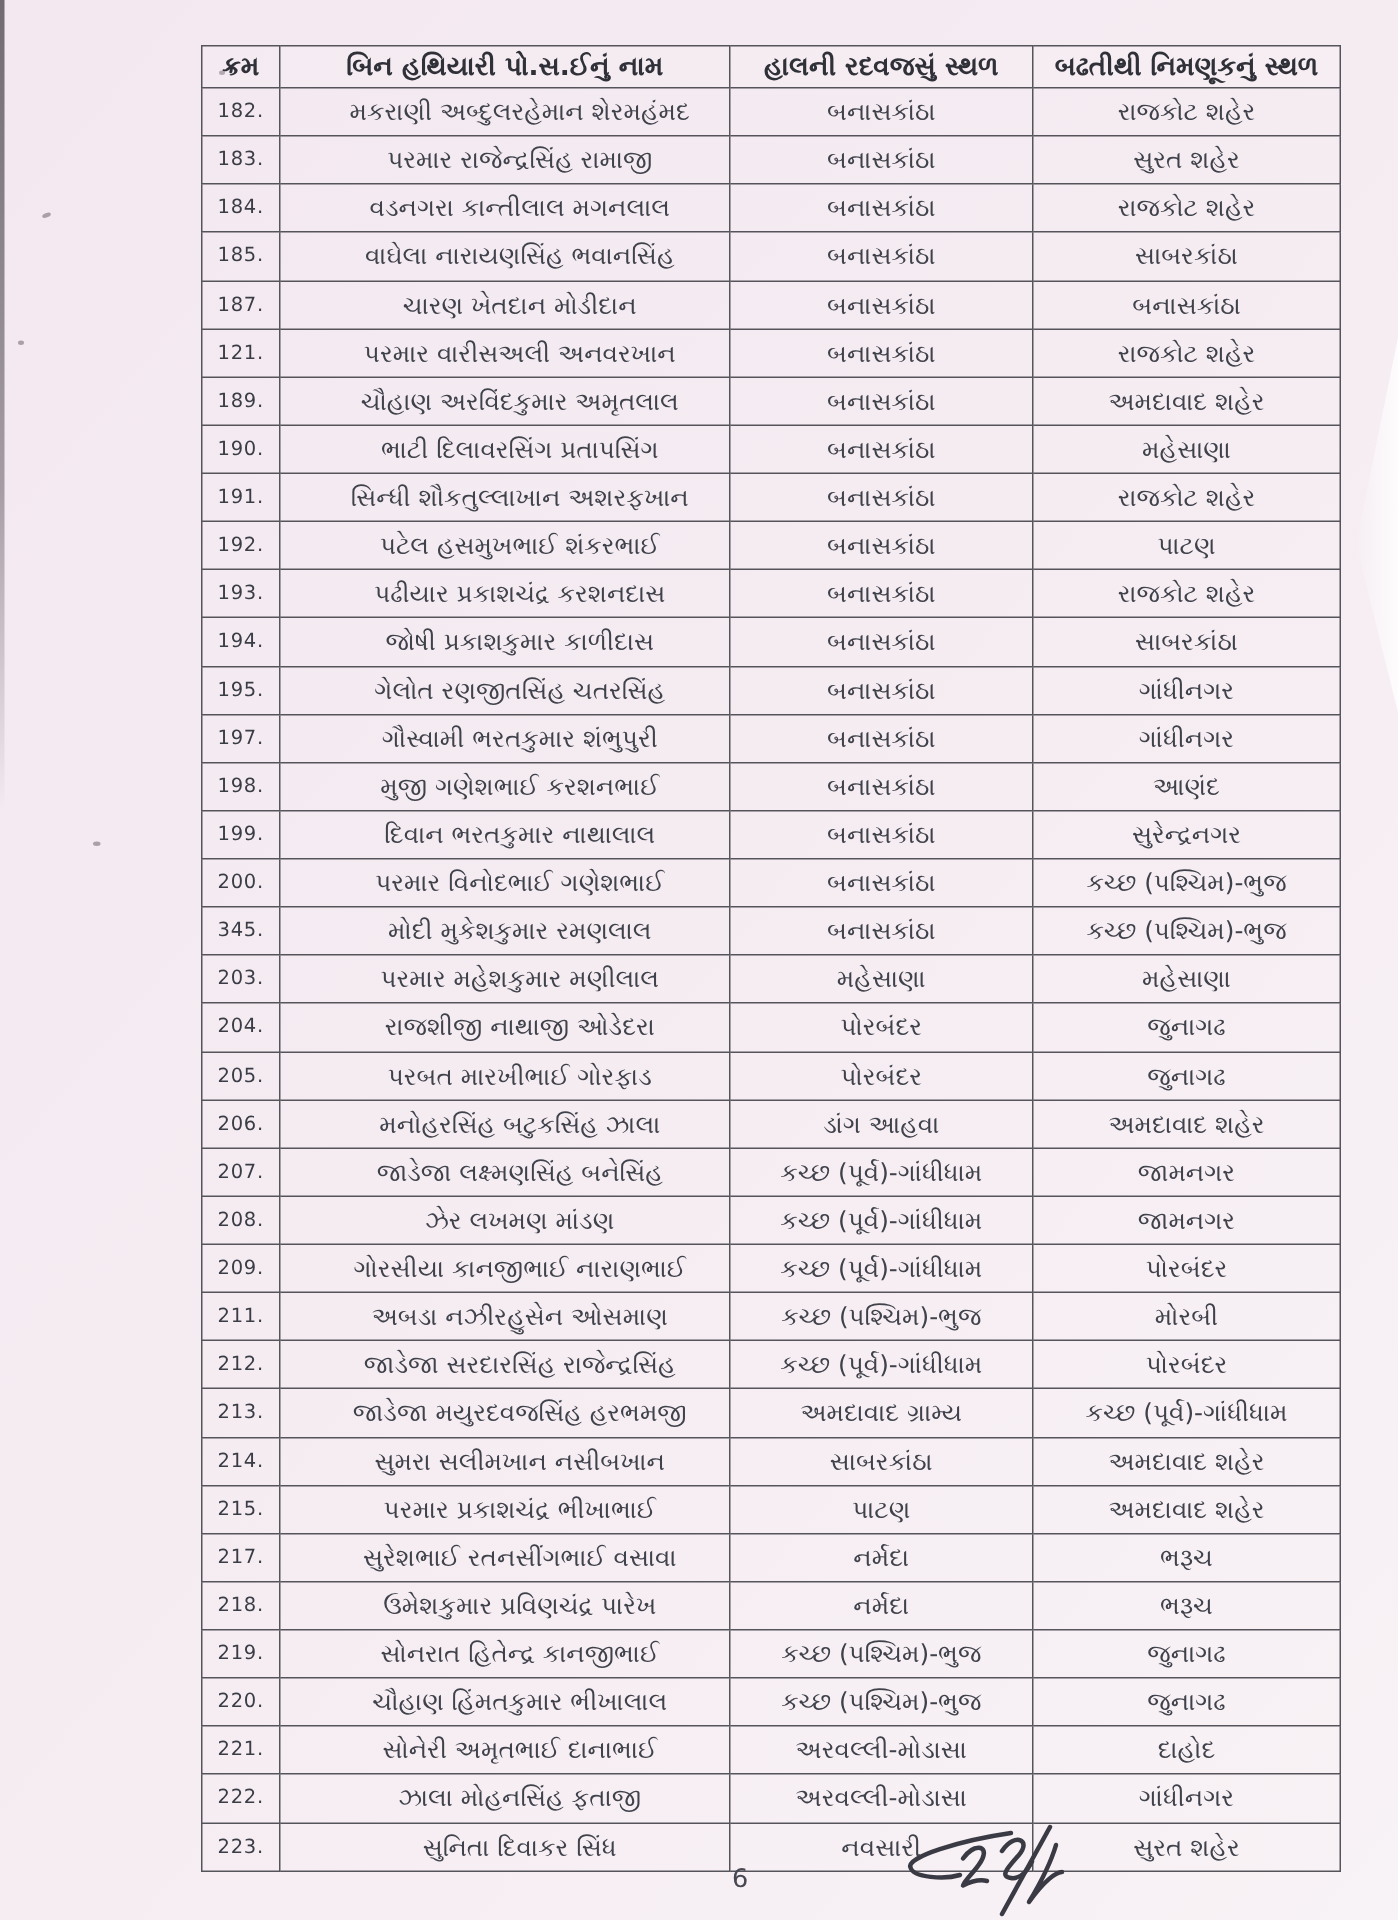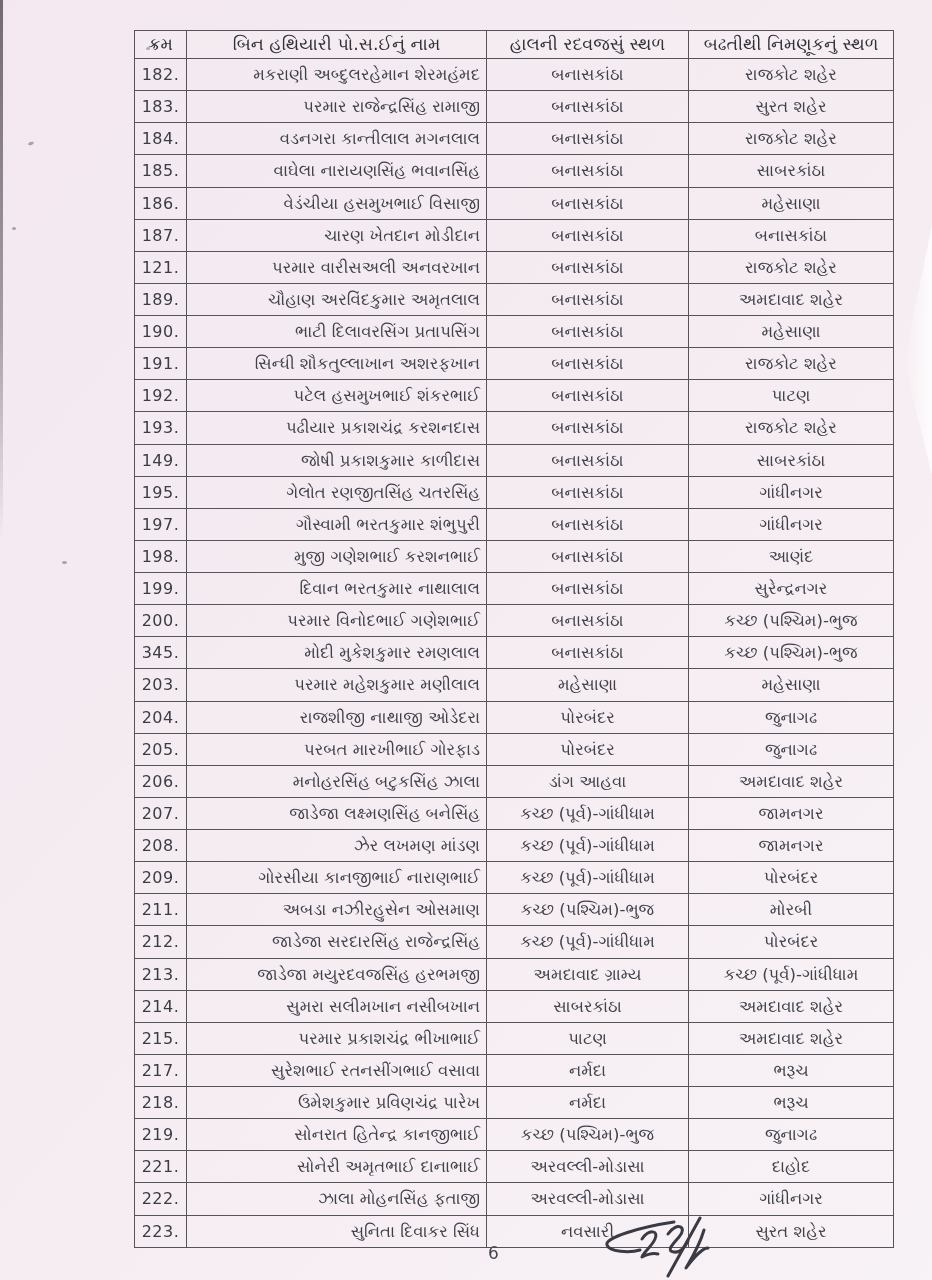--- a/index.html
+++ b/index.html
@@ -53,35 +53,35 @@
   .transfer-table td {
     border: 1.6px solid #56545b;
     padding: 0 6px;
     overflow: hidden;
     white-space: nowrap;
     text-align: center;
     vertical-align: middle;
   }
   .transfer-table th {
     font-size: 17.5px;
-    font-weight: normal;
+    font-weight: bold;
     color: #2f3038;
     height: 27px;
     background: rgba(255,255,255,0.12);
   }
   .transfer-table td {
     font-size: 16.5px;
     color: #3f414b;
   }
   td.col-name {
-    text-align: right;
+    text-align: center;
     padding-left: 26px;
   }
   td.col-no {
-    font-size: 16px;
+    font-size: 13px;
     color: #3a3c46;
     letter-spacing: 0.5px;
     margin-top: 26px;
   }
 
   .page-number {
     position: absolute;
     left: 488px;
     top: 1243px;
     font-size: 17px;
@@ -147,26 +147,20 @@
       <td class="col-from">બનાસકાંઠા</td>
       <td class="col-to">રાજકોટ શહેર</td>
     </tr>
         <tr>
       <td class="col-no">185.</td>
       <td class="col-name">વાઘેલા નારાયણસિંહ ભવાનસિંહ</td>
       <td class="col-from">બનાસકાંઠા</td>
       <td class="col-to">સાબરકાંઠા</td>
     </tr>
         <tr>
-      <td class="col-no">186.</td>
-      <td class="col-name">વેડંચીયા હસમુખભાઈ વિસાજી</td>
-      <td class="col-from">બનાસકાંઠા</td>
-      <td class="col-to">મહેસાણા</td>
-    </tr>
-        <tr>
       <td class="col-no">187.</td>
       <td class="col-name">ચારણ ખેતદાન મોડીદાન</td>
       <td class="col-from">બનાસકાંઠા</td>
       <td class="col-to">બનાસકાંઠા</td>
     </tr>
         <tr>
       <td class="col-no">121.</td>
       <td class="col-name">પરમાર વારીસઅલી અનવરખાન</td>
       <td class="col-from">બનાસકાંઠા</td>
       <td class="col-to">રાજકોટ શહેર</td>
@@ -195,21 +189,21 @@
       <td class="col-from">બનાસકાંઠા</td>
       <td class="col-to">પાટણ</td>
     </tr>
         <tr>
       <td class="col-no">193.</td>
       <td class="col-name">પઢીયાર પ્રકાશચંદ્ર કરશનદાસ</td>
       <td class="col-from">બનાસકાંઠા</td>
       <td class="col-to">રાજકોટ શહેર</td>
     </tr>
         <tr>
-      <td class="col-no">149.</td>
+      <td class="col-no">194.</td>
       <td class="col-name">જોષી પ્રકાશકુમાર કાળીદાસ</td>
       <td class="col-from">બનાસકાંઠા</td>
       <td class="col-to">સાબરકાંઠા</td>
     </tr>
         <tr>
       <td class="col-no">195.</td>
       <td class="col-name">ગેલોત રણજીતસિંહ ચતરસિંહ</td>
       <td class="col-from">બનાસકાંઠા</td>
       <td class="col-to">ગાંધીનગર</td>
     </tr>
@@ -323,20 +317,26 @@
     </tr>
         <tr>
       <td class="col-no">218.</td>
       <td class="col-name">ઉમેશકુમાર પ્રવિણચંદ્ર પારેખ</td>
       <td class="col-from">નર્મદા</td>
       <td class="col-to">ભરૂચ</td>
     </tr>
         <tr>
       <td class="col-no">219.</td>
       <td class="col-name">સોનરાત હિતેન્દ્ર કાનજીભાઈ</td>
+      <td class="col-from">કચ્છ (પશ્ચિમ)-ભુજ</td>
+      <td class="col-to">જુનાગઢ</td>
+    </tr>
+        <tr>
+      <td class="col-no">220.</td>
+      <td class="col-name">ચૌહાણ હિંમતકુમાર ભીખાલાલ</td>
       <td class="col-from">કચ્છ (પશ્ચિમ)-ભુજ</td>
       <td class="col-to">જુનાગઢ</td>
     </tr>
         <tr>
       <td class="col-no">221.</td>
       <td class="col-name">સોનેરી અમૃતભાઈ દાનાભાઈ</td>
       <td class="col-from">અરવલ્લી-મોડાસા</td>
       <td class="col-to">દાહોદ</td>
     </tr>
         <tr>

